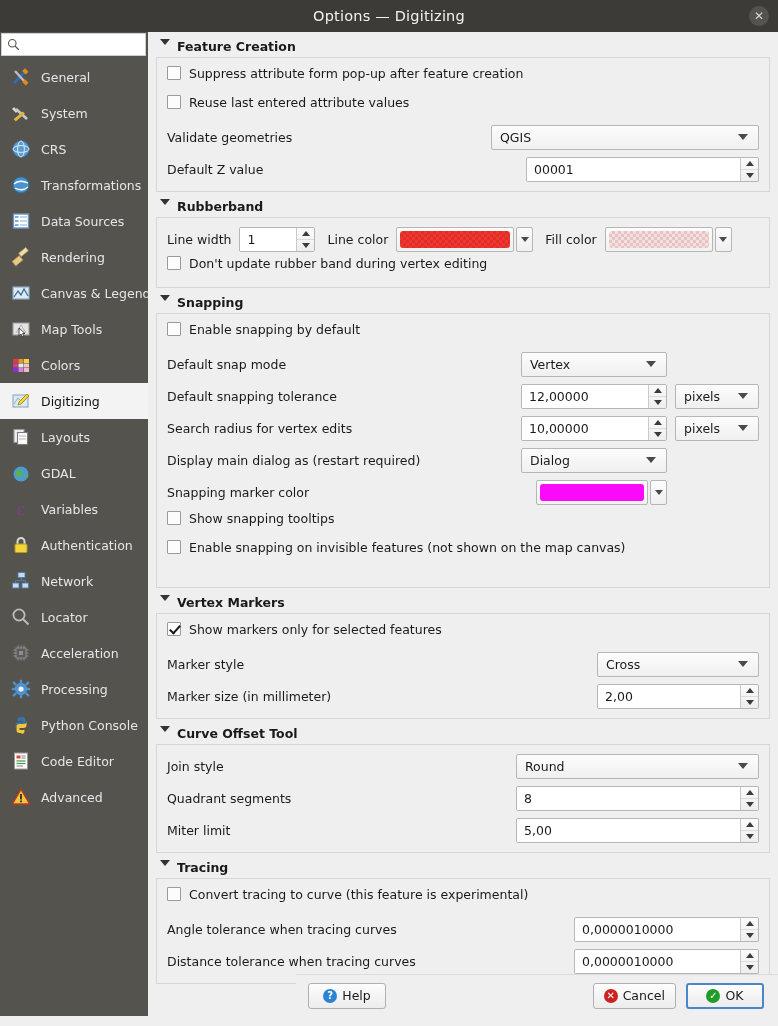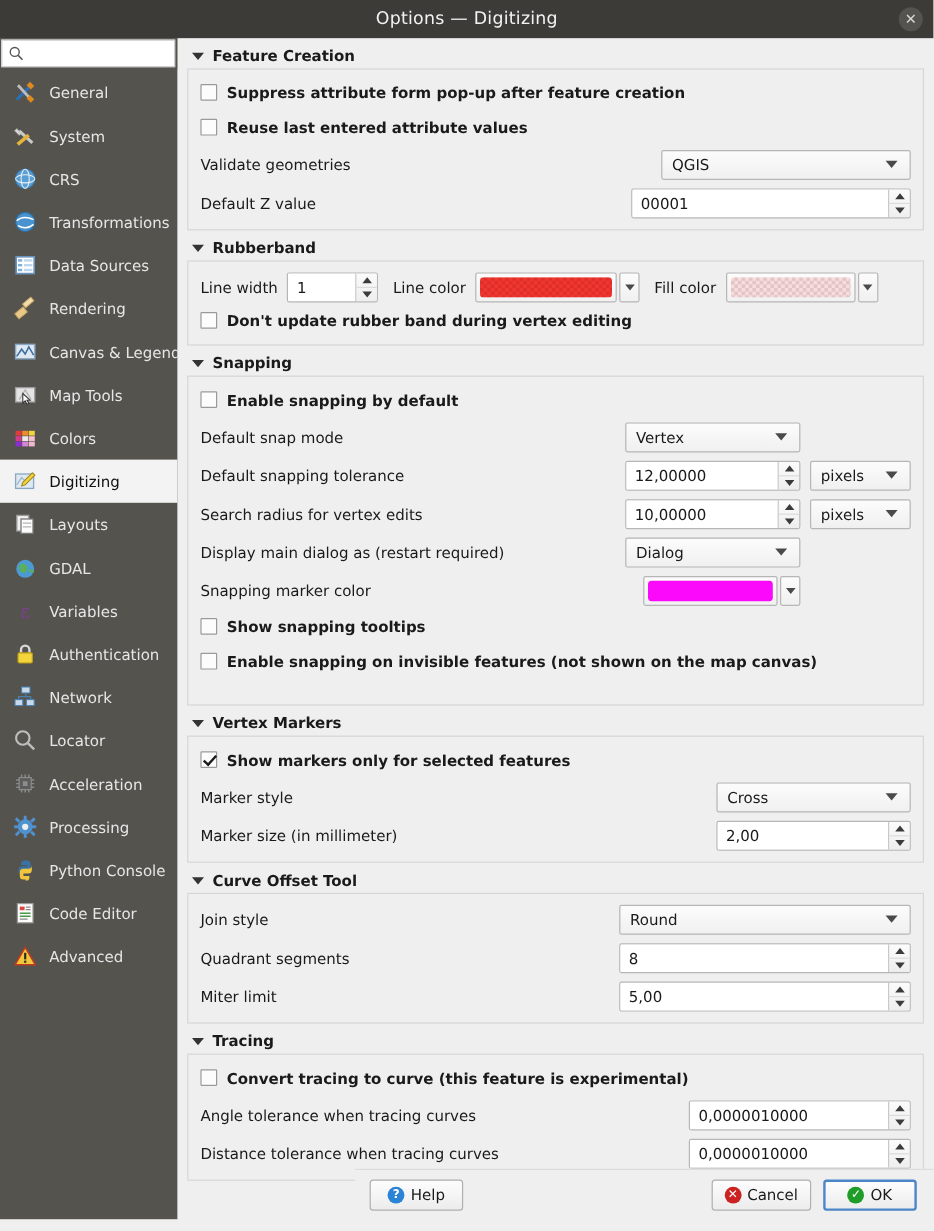--- a/index.html
+++ b/index.html
@@ -79,21 +79,21 @@
 
   
   .content {
     flex: 1; position: relative;
     background: #efefef;
     padding: 0 8px 0 8px;
     overflow: hidden;
   }
   .group { margin-top: 5px; }
   .group-header {
-    display: flex; align-items: center;
+    display: flex; align-items: flex-start;
     font-weight: bold; font-size: 12.5px;
     color: #1a1a1a;
     padding: 2px 0 3px 4px;
     cursor: pointer;
   }
   .tri {
     width: 0; height: 0;
     border-left: 5px solid transparent;
     border-right: 5px solid transparent;
     border-top: 6px solid #333;
@@ -104,21 +104,21 @@
     background: #efefef;
     padding: 8px 10px 9px 10px;
   }
 
   .row { display: flex; align-items: center; min-height: 26px; margin-bottom: 6px; }
   .row:last-child { margin-bottom: 0; }
   .row-label { font-size: 12.5px; color: #1a1a1a; }
   .spacer { flex: 1; }
 
   
-  .cb-row { display: flex; align-items: center; height: 22px; margin-bottom: 7px; cursor: pointer; font-weight: bold; }
+  .cb-row { display: flex; align-items: flex-start; height: 22px; margin-bottom: 7px; cursor: pointer; }
   .cb {
     width: 14px; height: 14px; flex: 0 0 14px;
     border: 1px solid #9a9a9a;
     background: #fcfcfc;
     margin-right: 8px;
     position: relative;
     border-radius: 1px;
   }
   .cb.checked::after {
     content: "";
@@ -552,21 +552,21 @@
           <span class="cb"></span>
           <span class="cb-label">Suppress attribute form pop-up after feature creation</span>
         </div>
         <div class="cb-row">
           <span class="cb"></span>
           <span class="cb-label">Reuse last entered attribute values</span>
         </div>
         <div class="row">
           <span class="row-label">Validate geometries</span>
           <span class="spacer"></span>
-          <div class="combo" style="width:208px">
+          <div class="combo" style="width:268px">
             <span class="combo-text">QGIS</span>
             <span class="combo-arrow"></span>
           </div>
         </div>
         <div class="row">
           <span class="row-label">Default Z value</span>
           <span class="spacer"></span>
           <div class="spin" style="width:233px">
             <span class="spin-text">00001</span>
             <span class="spin-btns">

